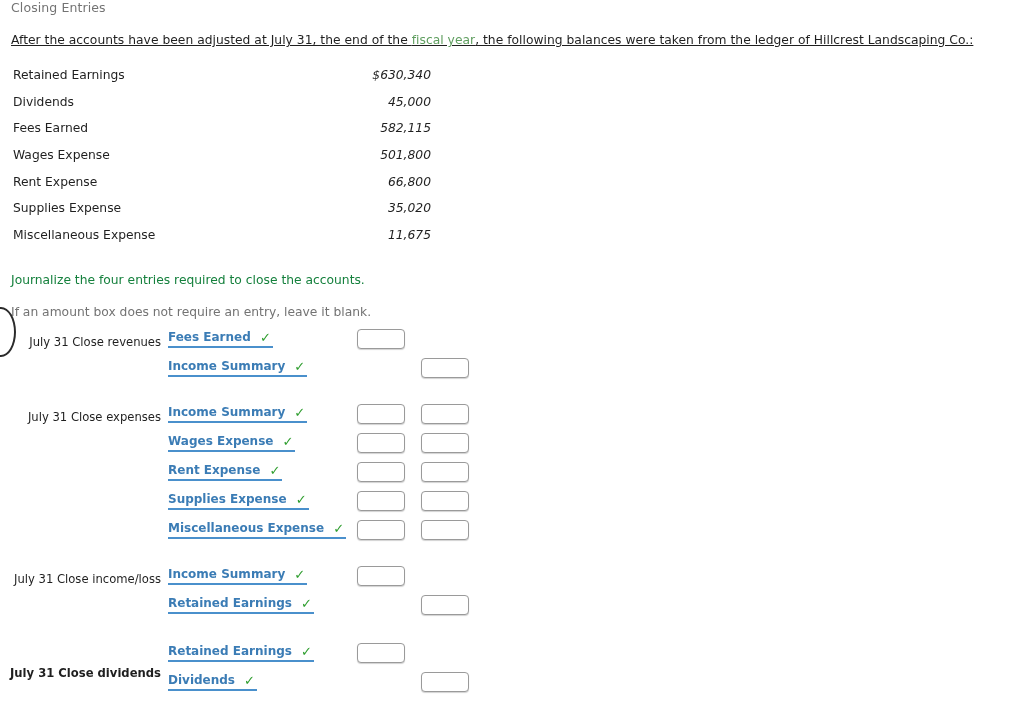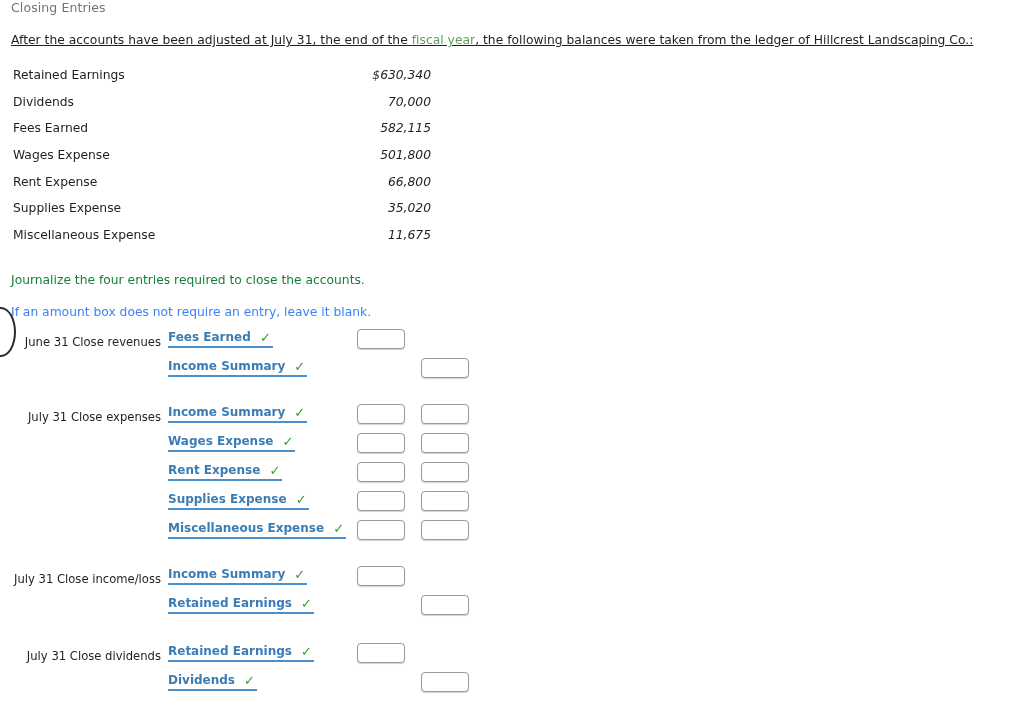--- a/index.html
+++ b/index.html
@@ -75,21 +75,21 @@
     top: 273px;
     font-size: 12.3px;
     color: #15803d;
     white-space: nowrap;
   }
   .instr2 {
     position: absolute;
     left: 11px;
     top: 305px;
     font-size: 12.3px;
-    color: #3b82f6;
+    color: #737373;
     white-space: nowrap;
   }
 
   
   .annot-arc {
     position: absolute;
     left: -14px;
     top: 307px;
     width: 26px;
     height: 46px;
@@ -167,21 +167,21 @@
 <div class="intro"><span>After the accounts have been adjusted at July 31, the end of the </span><span class="fiscal">fiscal year</span><span>, the following balances were taken from the ledger of Hillcrest Landscaping Co.:</span></div>
 
 <table class="balances">
   <tbody>
       <tr>
         <td class="acct">Retained Earnings</td>
         <td class="amt">$630,340</td>
       </tr>
       <tr>
         <td class="acct">Dividends</td>
-        <td class="amt">70,000</td>
+        <td class="amt">45,000</td>
       </tr>
       <tr>
         <td class="acct">Fees Earned</td>
         <td class="amt">582,115</td>
       </tr>
       <tr>
         <td class="acct">Wages Expense</td>
         <td class="amt">501,800</td>
       </tr>
       <tr>
@@ -199,21 +199,21 @@
     </tbody>
 </table>
 
 <div class="instr1">Journalize the four entries required to close the accounts.</div>
 <div class="instr2">If an amount box does not require an entry, leave it blank.</div>
 
 <div class="annot-arc"></div>
 
 <div class="journal">
     <div class="entry-block" style="position: absolute; left: 0px; top: 0px; width: 1024px;">
-      <div class="jlabel" style="top: 5px;">June 31 Close revenues</div>
+      <div class="jlabel" style="top: 5px;">July 31 Close revenues</div>
       <div class="jrow" style="position: absolute; left: 0px; top: 0px; width: 1024px; height: 29px;">
         <div class="acct-link"><span>Fees Earned</span><span class="check">✓</span></div>
         <input type="text" class="amtbox debit" style="">
       </div>
       <div class="jrow" style="position: absolute; left: 0px; top: 29px; width: 1024px; height: 29px;">
         <div class="acct-link"><span>Income Summary</span><span class="check">✓</span></div>
         <input type="text" class="amtbox credit" style="">
       </div>
     </div>
     <div class="entry-block" style="position: absolute; left: 0px; top: 75px; width: 1024px;">
@@ -249,21 +249,21 @@
       <div class="jrow" style="position: absolute; left: 0px; top: 0px; width: 1024px; height: 29px;">
         <div class="acct-link"><span>Income Summary</span><span class="check">✓</span></div>
         <input type="text" class="amtbox debit" style="">
       </div>
       <div class="jrow" style="position: absolute; left: 0px; top: 29px; width: 1024px; height: 29px;">
         <div class="acct-link"><span>Retained Earnings</span><span class="check">✓</span></div>
         <input type="text" class="amtbox credit" style="">
       </div>
     </div>
     <div class="entry-block" style="position: absolute; left: 0px; top: 314px; width: 1024px;">
-      <div class="jlabel" style="top: 5px;">July 31 Close dividends</div>
+      <div class="jlabel" style="top: 22px; font-weight: bold;">July 31 Close dividends</div>
       <div class="jrow" style="position: absolute; left: 0px; top: 0px; width: 1024px; height: 29px;">
         <div class="acct-link"><span>Retained Earnings</span><span class="check">✓</span></div>
         <input type="text" class="amtbox debit" style="">
       </div>
       <div class="jrow" style="position: absolute; left: 0px; top: 29px; width: 1024px; height: 29px;">
         <div class="acct-link"><span>Dividends</span><span class="check">✓</span></div>
         <input type="text" class="amtbox credit" style="">
       </div>
     </div>
   </div>

